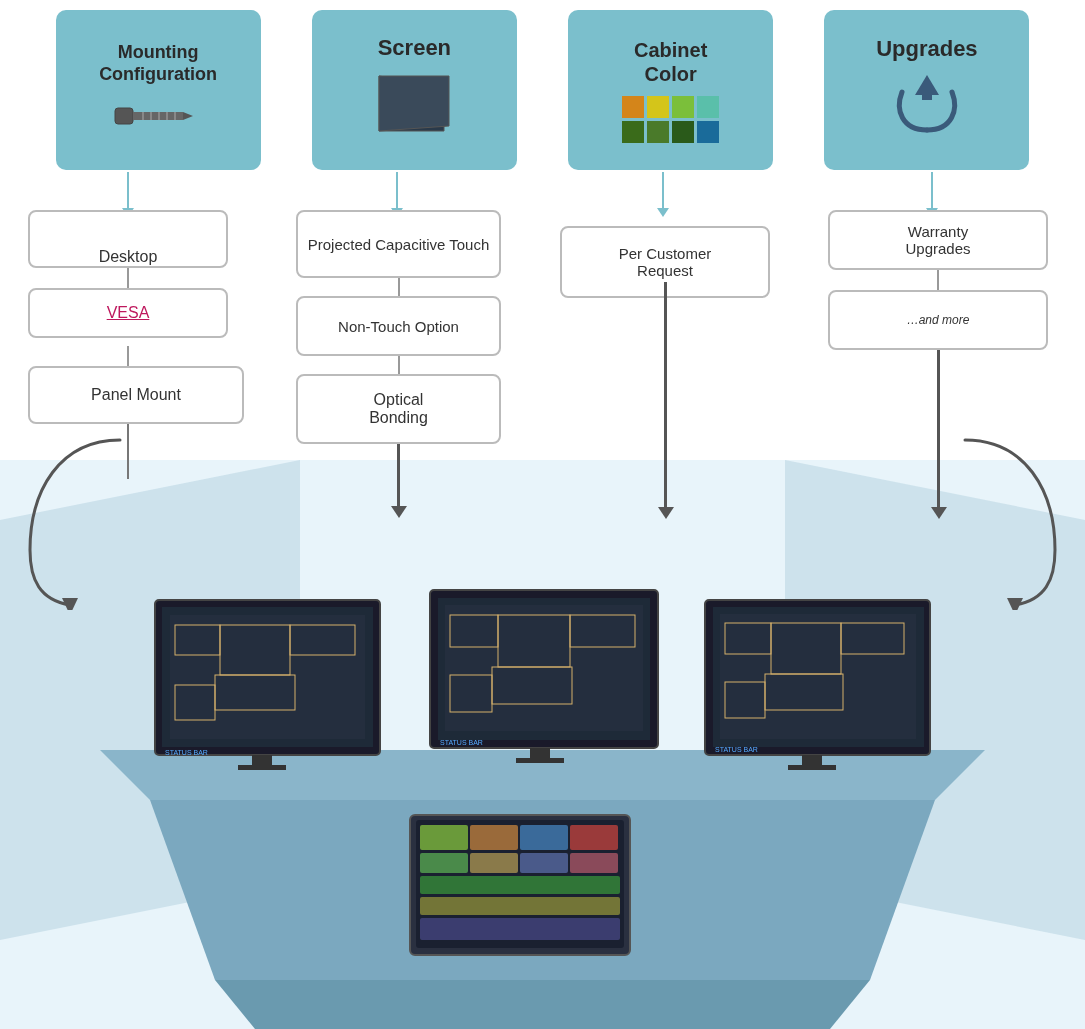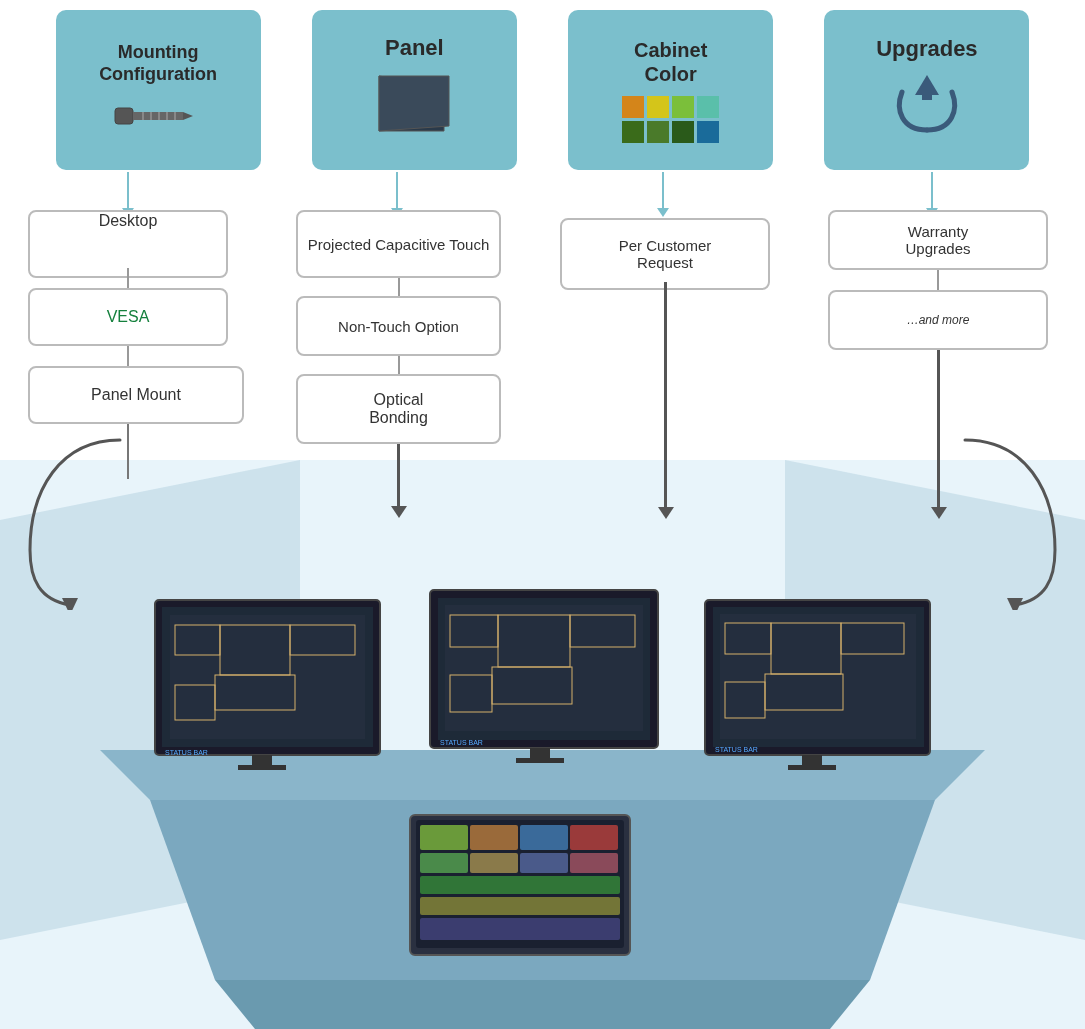--- a/index.html
+++ b/index.html
@@ -36,21 +36,21 @@
           <line x1="46" y1="16" x2="46" y2="24" stroke="#888" stroke-width="2"></line>
           <line x1="54" y1="16" x2="54" y2="24" stroke="#888" stroke-width="2"></line>
           <line x1="62" y1="16" x2="62" y2="24" stroke="#888" stroke-width="2"></line>
 
           <polygon points="70,16 70,24 80,20" fill="#555"></polygon>
         </svg>
       </div>
     </div>
 
     <div style="width:205px; height:160px; background:#7bbfcc; border-radius:10px; display:flex; flex-direction:column; align-items:center; justify-content:center; padding:10px;">
-      <div style="font-size:22px; font-weight:bold; color:#2a2a2a; text-align:center; margin-bottom:10px;">Panel</div>
+      <div style="font-size:22px; font-weight:bold; color:#2a2a2a; text-align:center; margin-bottom:10px;">Screen</div>
       <div>
         <svg width="90" height="70" viewBox="0 0 90 70">
 
           <polygon points="10,5 75,15 75,60 10,60" fill="#2a3a4a" stroke="#555" stroke-width="1"></polygon>
           <polygon points="10,5 80,5 80,55 10,60" fill="#3a4a5a" stroke="#555" stroke-width="1"></polygon>
         </svg>
       </div>
     </div>
 
     <div style="width:205px; height:160px; background:#7bbfcc; border-radius:10px; display:flex; flex-direction:column; align-items:center; justify-content:center; padding:0;">
@@ -92,27 +92,27 @@
   </div>
 
   <div style="position:absolute; top:172px; left:662px; width:2px; height:38px; background:#7bbfcc;">
     <div style="position:absolute; bottom:-7px; left:-5px; width:0; height:0; border-left:6px solid transparent; border-right:6px solid transparent; border-top:9px solid #7bbfcc;"></div>
   </div>
 
   <div style="position:absolute; top:172px; left:931px; width:2px; height:38px; background:#7bbfcc;">
     <div style="position:absolute; bottom:-7px; left:-5px; width:0; height:0; border-left:6px solid transparent; border-right:6px solid transparent; border-top:9px solid #7bbfcc;"></div>
   </div>
 
-  <div style="position:absolute; top:210px; left:28px; width:200px; height:68px; border:2px solid #bbb; border-radius:8px; background:#fff; display:flex; align-items:flex-start; justify-content:center; font-size:16px; color:#333;">
+  <div style="position:absolute; top:210px; left:28px; width:200px; height:58px; border:2px solid #bbb; border-radius:8px; background:#fff; display:flex; align-items:flex-end; justify-content:center; font-size:16px; color:#333;">
     <span>Desktop</span>
   </div>
 
   <div style="position:absolute; top:268px; left:127px; width:2px; height:20px; background:#999;"></div>
 
-  <div style="position:absolute; top:288px; left:28px; width:200px; height:58px; border:2px solid #bbb; border-radius:8px; background:#fff; display:flex; align-items:center; justify-content:center; font-size:16px; color:#15803d;">
+  <div style="position:absolute; top:288px; left:28px; width:200px; height:50px; border:2px solid #bbb; border-radius:8px; background:#fff; display:flex; align-items:center; justify-content:center; font-size:16px; color:#be185d;text-decoration:underline;">
     <span>VESA</span>
   </div>
 
   <div style="position:absolute; top:346px; left:127px; width:2px; height:20px; background:#999;"></div>
 
   <div style="position:absolute; top:366px; left:28px; width:216px; height:58px; border:2px solid #bbb; border-radius:8px; background:#fff; display:flex; align-items:center; justify-content:center; font-size:16px; color:#333;">
     <span>Panel Mount</span>
   </div>
 
   <div style="position:absolute; top:210px; left:296px; width:205px; height:68px; border:2px solid #bbb; border-radius:8px; background:#fff; display:flex; align-items:center; justify-content:center; font-size:15px; color:#333; text-align:center; ">
@@ -124,21 +124,21 @@
   <div style="position:absolute; top:296px; left:296px; width:205px; height:60px; border:2px solid #bbb; border-radius:8px; background:#fff; display:flex; align-items:center; justify-content:center; font-size:15px; color:#333; text-align:left; padding:5px;">
     <span>Non-Touch Option</span>
   </div>
 
   <div style="position:absolute; top:356px; left:398px; width:2px; height:18px; background:#999;"></div>
 
   <div style="position:absolute; top:374px; left:296px; width:205px; height:70px; border:2px solid #bbb; border-radius:8px; background:#fff; display:flex; align-items:center; justify-content:center; font-size:16px; color:#333; text-align:center;">
     <span>Optical<br>Bonding</span>
   </div>
 
-  <div style="position:absolute; top:218px; left:560px; width:210px; height:72px; border:2px solid #bbb; border-radius:8px; background:#fff; display:flex; align-items:center; justify-content:center; font-size:15px; color:#333; text-align:center; padding:5px;">
+  <div style="position:absolute; top:226px; left:560px; width:210px; height:72px; border:2px solid #bbb; border-radius:8px; background:#fff; display:flex; align-items:center; justify-content:center; font-size:15px; color:#333; text-align:center; padding:5px;">
     <span>Per Customer<br>Request</span>
   </div>
 
   <div style="position:absolute; top:210px; left:828px; width:220px; height:60px; border:2px solid #bbb; border-radius:8px; background:#fff; display:flex; align-items:center; justify-content:center; font-size:15px; color:#333; text-align:center; padding:5px;">
     <span>Warranty<br>Upgrades</span>
   </div>
 
   <div style="position:absolute; top:270px; left:937px; width:2px; height:20px; background:#999;"></div>
 
   <div style="position:absolute; top:290px; left:828px; width:220px; height:60px; border:2px solid #bbb; border-radius:8px; background:#fff; display:flex; align-items:center; justify-content:center; font-size:12px; color:#333; text-align:center; font-style:italic;">

